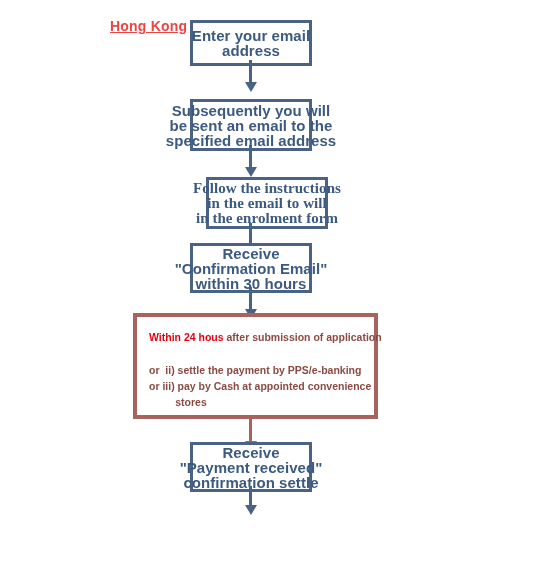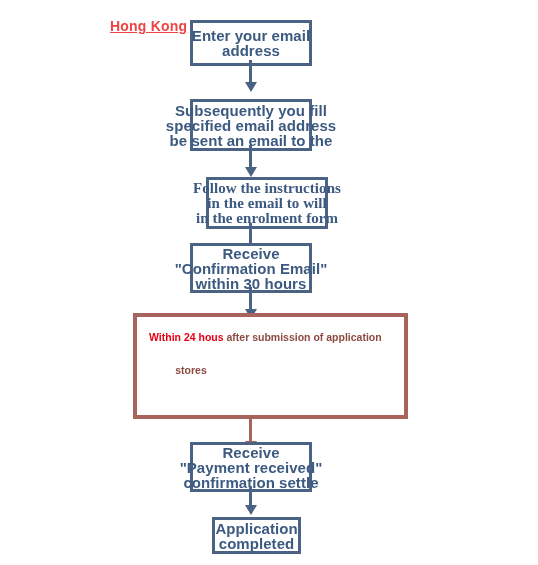--- a/index.html
+++ b/index.html
@@ -119,23 +119,23 @@
     <span class="ln">Enter your email</span>
     <span class="ln">address</span>
   </div>
 
   <div class="conn blue-arrow" style="left:249px; top:60px; height:32px;">
     <div class="shaft" style="height:22px;"></div>
     <div class="head" style="top:22px;"></div>
   </div>
 
   <div class="fbox" style="left:190px; top:93px; width:122px; height:52px;">
-    <span class="ln">Subsequently you fill</span>
+    <span class="ln">Subsequently you will</span>
+    <span class="ln">be sent an email to the</span>
     <span class="ln">specified email address</span>
-    <span class="ln">be sent an email to the</span>
   </div>
 
   <div class="conn blue-arrow" style="left:249px; top:145px; height:32px;">
     <div class="shaft" style="height:22px;"></div>
     <div class="head" style="top:22px;"></div>
   </div>
 
   <div class="fbox" style="left:206px; top:171px; width:122px; height:52px;font-family:Liberation Serif, serif;">
     <span class="ln">Follow the instructions</span>
     <span class="ln">in the email to will</span>
@@ -151,43 +151,41 @@
     <span class="ln">Receive</span>
     <span class="ln">"Confirmation Email"</span>
     <span class="ln">within 30 hours</span>
   </div>
 
   <div class="conn blue-arrow" style="left:249px; top:287px; height:32px;">
     <div class="shaft" style="height:22px;"></div>
     <div class="head" style="top:22px;"></div>
   </div>
 
-  <div class="rbox" style="left:133px; top:313px; width:275px; height:106px;">
+  <div class="rbox" style="left:133px; top:313px; width:245px; height:106px;">
     <div class="rbox-head">
       <span class="hilite">Within 24 hous</span><span> after submission of application</span>
     </div>
     <div class="rbox-list">
+      <span class="row">or  ii) settle the payment by PPS/e-banking</span>
+      <span class="row">or iii) pay by Cash at appointed convenience</span>
       <span class="row">         stores</span>
     </div>
   </div>
 
   <div class="conn red-arrow" style="left:249px; top:419px; height:32px;">
     <div class="shaft" style="height:22px;"></div>
     <div class="head" style="top:22px;"></div>
   </div>
 
   <div class="fbox" style="left:190px; top:436px; width:122px; height:50px;">
     <span class="ln">Receive</span>
     <span class="ln">"Payment received"</span>
     <span class="ln">confirmation settle</span>
   </div>
 
   <div class="conn blue-arrow" style="left:249px; top:486px; height:30px;">
     <div class="shaft" style="height:19px;"></div>
     <div class="head" style="top:19px;"></div>
   </div>
 
-  <div class="fbox" style="left:212px; top:511px; width:89px; height:37px;">
-    <span class="ln">Application</span>
-    <span class="ln">completed</span>
-  </div>
 
 </div>
 
 </body></html>

